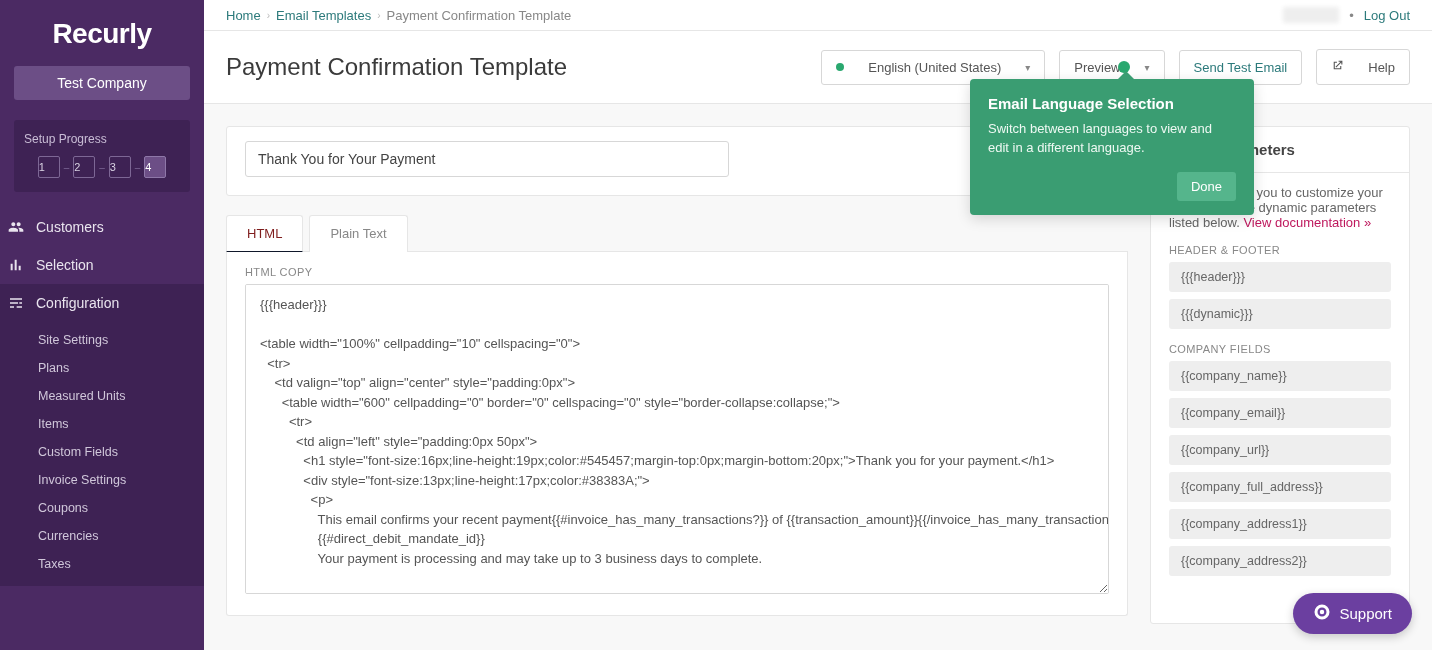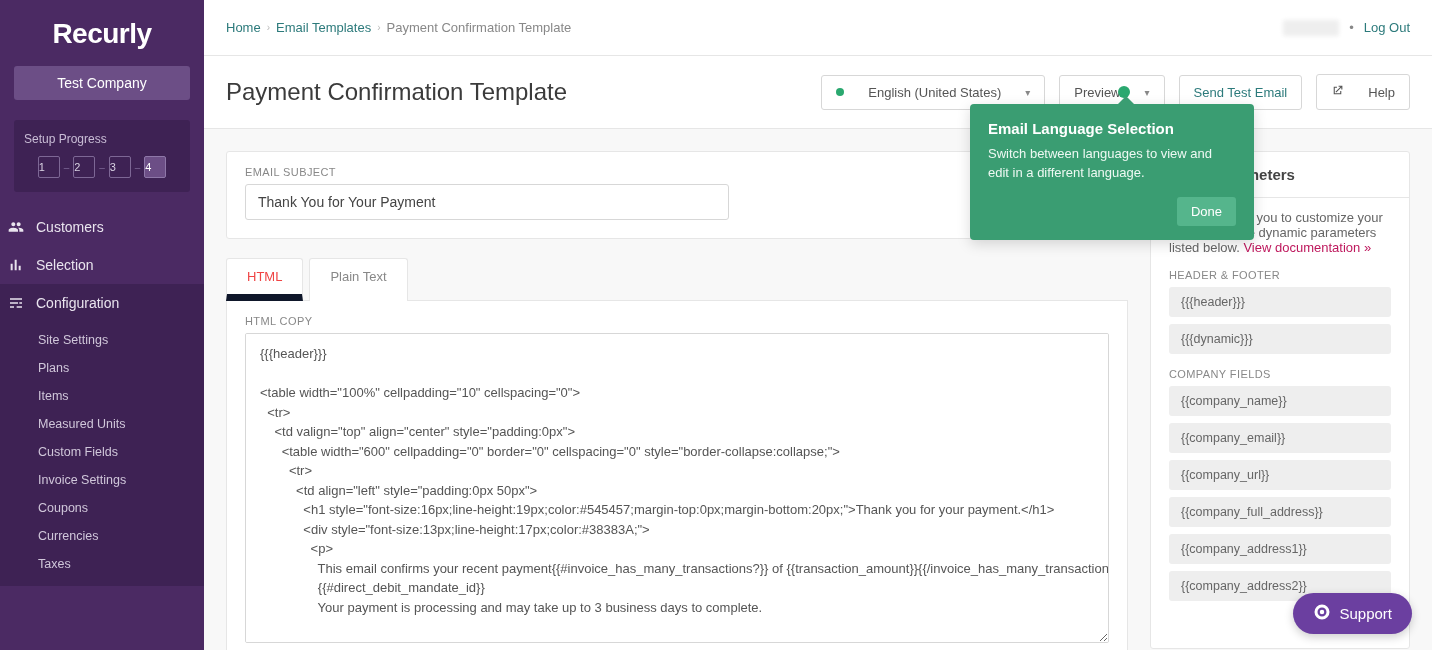--- a/index.html
+++ b/index.html
@@ -64,21 +64,21 @@
   .subnav { background: #3e2254; padding: 4px 0 8px; }
   .subnav-item {
     padding: 7px 18px 7px 38px;
     font-size: 12.5px; color: #d0c7da; cursor: pointer;
   }
 
   
   .main { flex: 1; display: flex; flex-direction: column; overflow: hidden; background: #f8f8f8; }
 
   .topbar {
-    height: 56px; background: #fff; border-bottom: 1px solid #e6e6e6;
+    height: 31px; background: #fff; border-bottom: 1px solid #e6e6e6;
     display: flex; align-items: center; justify-content: space-between;
     padding: 0 22px; font-size: 13px;
   }
   .breadcrumb { display: flex; align-items: center; gap: 6px; }
   .breadcrumb a { color: #2c7a7b; text-decoration: none; cursor: pointer; }
   .breadcrumb .sep { color: #bbb; font-size: 10px; }
   .breadcrumb .current { color: #888; }
   .top-right { display: flex; align-items: center; gap: 10px; color: #888; }
   .top-right .blurred {
     width: 56px; height: 16px; background: #eee; border-radius: 2px; filter: blur(2px);
@@ -146,21 +146,21 @@
     font-size: 14px; color: #444;
   }
 
   .tabs { display: flex; border-bottom: 1px solid #e6e6e6; }
   .tab {
     padding: 10px 20px; border: 1px solid #e6e6e6; border-bottom: none;
     background: #fff; font-size: 13px; color: #666; cursor: pointer;
     margin-right: 6px; border-radius: 3px 3px 0 0;
     position: relative; top: 1px;
   }
-  .tab.active { color: #ef4444; border-bottom: 7px solid #0f172a; }
+  .tab.active { color: #7f1d1d; border-bottom: 1px solid #0f172a; }
   .tab.inactive { background: #fff; color: #888; }
 
   .editor-panel { padding: 14px 18px 18px; border-top: none; border-radius: 0 0 3px 3px; }
   .code-area {
     width: 100%; min-height: 310px; border: 1px solid #d7d7d7; border-radius: 2px;
     padding: 10px 14px; font-family: inherit; font-size: 13px; line-height: 1.5;
     color: #555; resize: vertical; white-space: pre; overflow: auto;
   }
 
   .params-panel { }
@@ -232,22 +232,22 @@
       <svg viewBox="0 0 24 24">
           <path d="M3 17h6v2H3v-2zm0-6h12v2H3v-2zm0-6h18v2H3V5zm14 8v-2h4v2h-4zm-4 6v-2h8v2h-8z"></path>
         </svg>
     </span>
     <span>Configuration</span>
   </div>
 
   <div class="subnav">
     <div class="subnav-item">Site Settings</div>
     <div class="subnav-item">Plans</div>
+    <div class="subnav-item">Measured Units</div>
     <div class="subnav-item">Items</div>
-    <div class="subnav-item">Measured Units</div>
     <div class="subnav-item">Custom Fields</div>
     <div class="subnav-item">Invoice Settings</div>
     <div class="subnav-item">Coupons</div>
     <div class="subnav-item">Currencies</div>
     <div class="subnav-item">Taxes</div>
   </div>
 </aside>
 
 <div class="main">
 
@@ -299,21 +299,20 @@
         <span class="done">Done</span>
       </div>
     </div>
   </div>
 
   <div class="content">
 
     <div class="editor-col">
 
       <div class="panel subject-panel">
-        <div class="field-label">EMAIL SUBJECT</div>
         <input class="subject-input" type="text" value="Thank You for Your Payment" style="">
       </div>
 
       <div>
         <div class="tabs">
           <div class="tab active">HTML</div>
           <div class="tab inactive">Plain Text</div>
         </div>
         <div class="panel editor-panel">
           <div class="field-label">HTML COPY</div>

